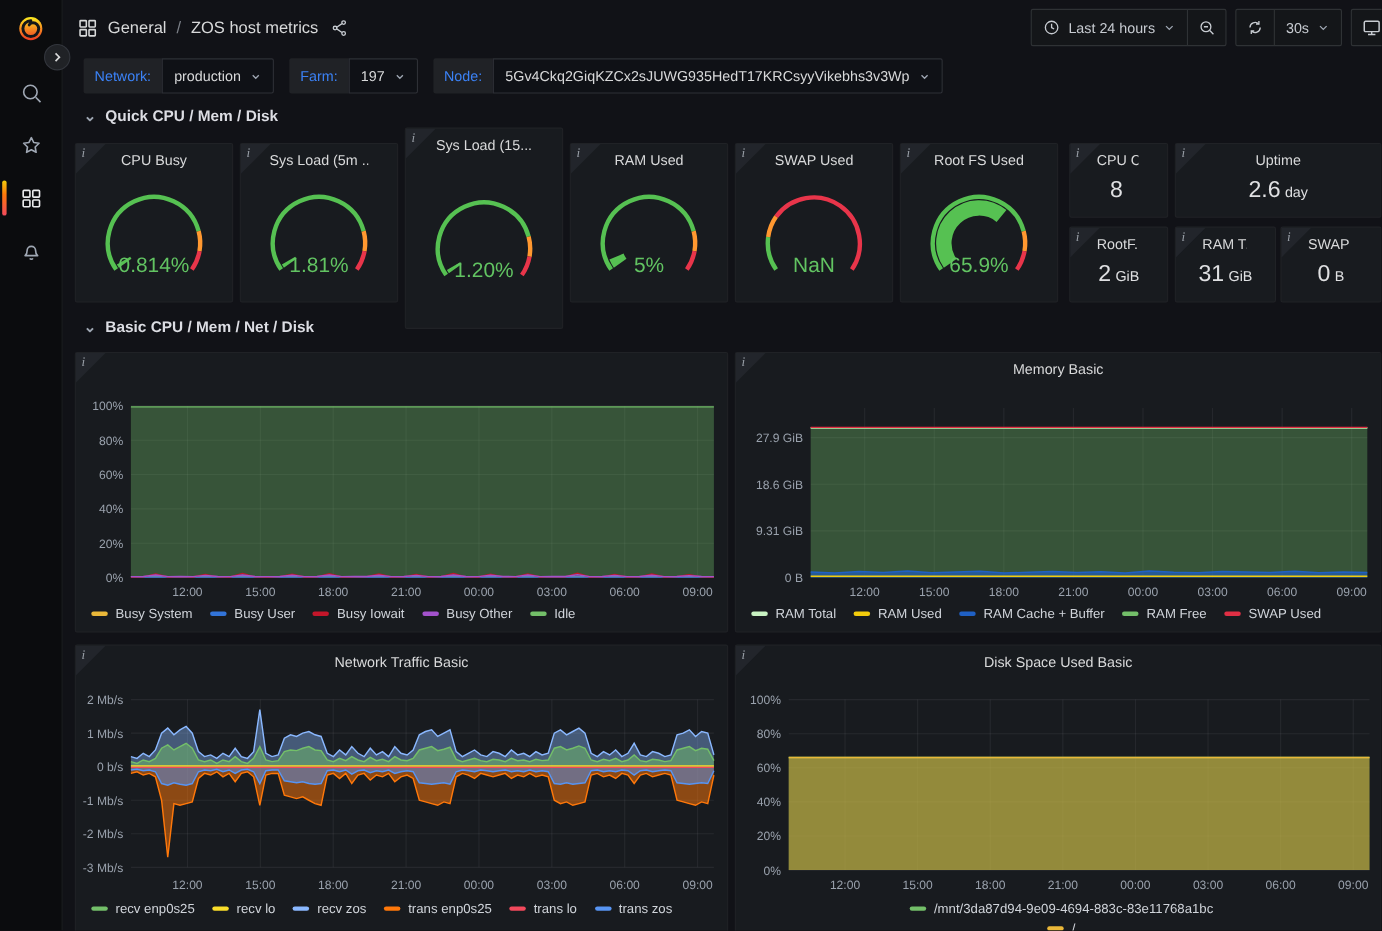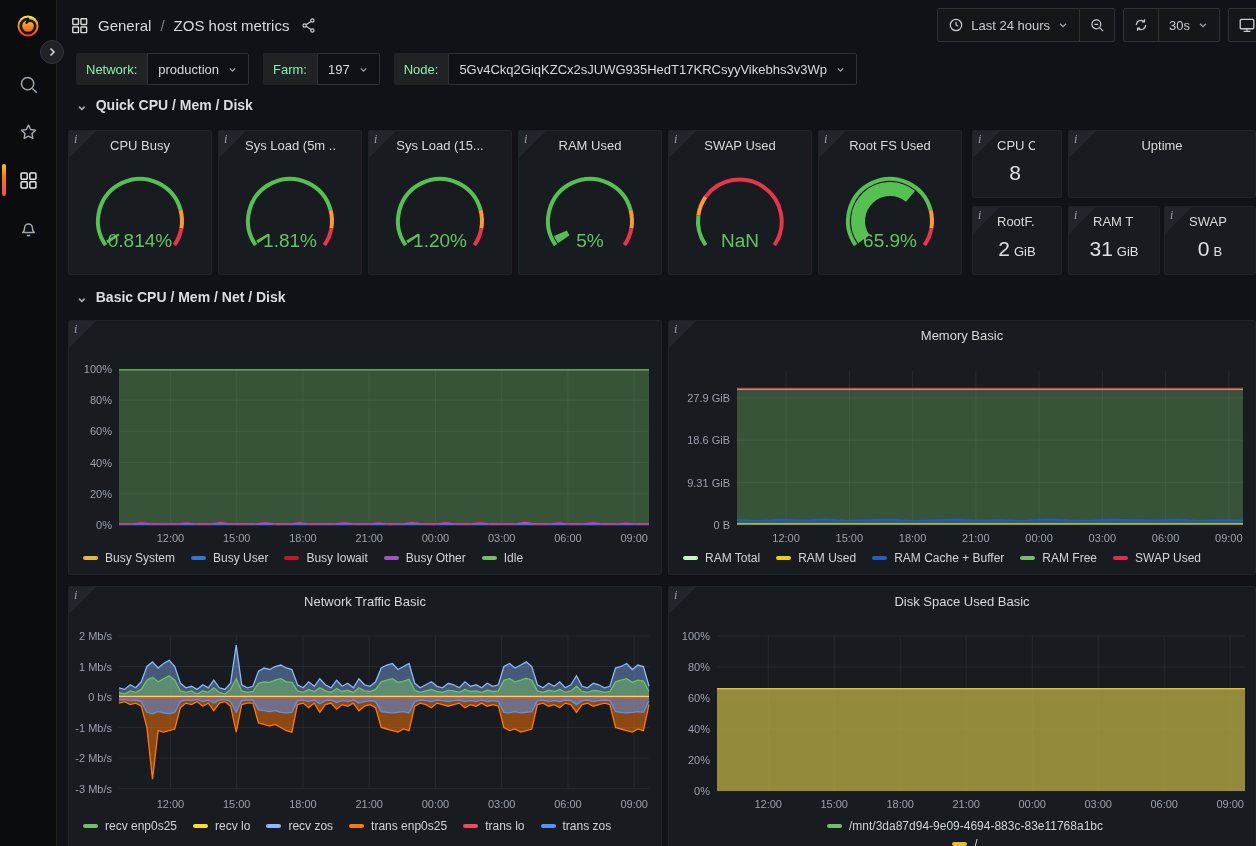--- a/index.html
+++ b/index.html
@@ -20,21 +20,21 @@
   .crumbs .sep{color:#7b7f87;font-weight:400;}
   .crumbs .clink{cursor:pointer;}
   .navright{display:flex;align-items:center;gap:8px;margin-right:-10px;}
   .btngroup{display:flex;align-items:stretch;height:32px;background:#141619;border:1px solid #2f3235;border-radius:2px;color:#c7cbd1;}
   .btn{display:flex;align-items:center;gap:7px;padding:0 10px;font-size:13px;font-weight:500;cursor:pointer;white-space:nowrap;}
   .btn + .btn{border-left:1px solid #2f3235;}
   .iconbtn{padding:0 9px;}
   
   .varbar{position:absolute;left:56px;top:50px;width:1200px;height:38px;display:flex;align-items:center;gap:14px;padding-left:20px;box-sizing:border-box;}
   .vctrl{display:flex;height:32px;}
-  .vlabel{display:flex;align-items:center;background:#202226;color:#86efac;font-size:13px;font-weight:500;padding:0 10px;border-radius:2px 0 0 2px;cursor:pointer;}
+  .vlabel{display:flex;align-items:center;background:#202226;color:#3b82f6;font-size:13px;font-weight:500;padding:0 10px;border-radius:2px 0 0 2px;cursor:pointer;}
   .vvalue{display:flex;align-items:center;gap:8px;background:#0f1116;border:1px solid #2e3036;color:#d8d9da;font-size:13px;padding:0 10px;border-radius:0 2px 2px 0;cursor:pointer;}
   
   .dash{position:absolute;left:56px;top:0;width:1200px;height:846px;}
   .sechdr{position:absolute;display:flex;align-items:center;gap:8px;color:#dcdde3;font-size:14px;font-weight:700;cursor:pointer;}
   .sechdr .chev{color:#9fa7b3;}
   .panel{position:absolute;background:#181b1f;border:1px solid #202226;border-radius:2px;box-sizing:border-box;}
   .corner{position:absolute;top:0;left:0;width:0;height:0;border-top:27px solid #22252b;border-right:27px solid transparent;cursor:pointer;}
   .corner::after{content:"i";position:absolute;top:-26px;left:5px;font-family:"Liberation Serif",serif;font-style:italic;font-size:12px;color:#9aa0a8;}
   .ptitle{position:absolute;top:7px;left:26px;right:26px;text-align:center;color:#d8d9da;font-size:13px;font-weight:500;white-space:nowrap;overflow:hidden;cursor:pointer;}
   .gaugebox{position:absolute;left:0;right:0;top:28px;bottom:4px;display:flex;align-items:center;justify-content:center;}
@@ -223,21 +223,21 @@
       <div class="gaugebox">
           <svg width="140" height="108" viewBox="0 0 140 108">
             <path d="M35.60 84.09A42 42 0 1 1 110.57 49.13" stroke="#56c152" stroke-width="4" fill="none"></path>
             <path d="M110.57 49.13A42 42 0 0 1 111.36 67.29" stroke="#FF9830" stroke-width="4" fill="none"></path>
             <path d="M111.36 67.29A42 42 0 0 1 104.40 84.09" stroke="#E8354A" stroke-width="4" fill="none"></path>
             <path d="M43.79 78.35A32 32 0 0 1 42.29 76.00" stroke="#56c152" stroke-width="14" fill="none"></path>
             <text x="70" y="86" text-anchor="middle" class="gval">1.81%</text>
           </svg>
         </div>
     </div>
-    <div class="panel" style="left:312px;top:130px;width:144px;height:145px;">
+    <div class="panel" style="left:312px;top:116px;width:144px;height:183px;">
       <span class="corner"></span>
       <div class="ptitle">Sys Load (15...</div>
       <div class="gaugebox">
           <svg width="140" height="108" viewBox="0 0 140 108">
             <path d="M35.60 84.09A42 42 0 1 1 110.57 49.13" stroke="#56c152" stroke-width="4" fill="none"></path>
             <path d="M110.57 49.13A42 42 0 0 1 111.36 67.29" stroke="#FF9830" stroke-width="4" fill="none"></path>
             <path d="M111.36 67.29A42 42 0 0 1 104.40 84.09" stroke="#E8354A" stroke-width="4" fill="none"></path>
             <path d="M43.79 78.35A32 32 0 0 1 42.29 76.00" stroke="#56c152" stroke-width="14" fill="none"></path>
             <text x="70" y="86" text-anchor="middle" class="gval">1.20%</text>
           </svg>
@@ -286,20 +286,24 @@
       <span class="corner"></span>
       <div class="ptitle">CPU C...</div>
       <div class="statval">
         <span class="num">8</span>
         <span class="unit"></span>
       </div>
     </div>
     <div class="panel" style="left:1012px;top:130px;width:188px;height:68px;">
       <span class="corner"></span>
       <div class="ptitle">Uptime</div>
+      <div class="statval">
+        <span class="num">2.6</span>
+        <span class="unit">day</span>
+      </div>
     </div>
     <div class="panel mini" style="left:916px;top:206px;width:90px;height:69px;">
       <span class="corner"></span>
       <div class="ptitle">RootF...</div>
       <div class="statval">
         <span class="num">2</span>
         <span class="unit">GiB</span>
       </div>
     </div>
     <div class="panel mini" style="left:1012px;top:206px;width:92px;height:69px;">

